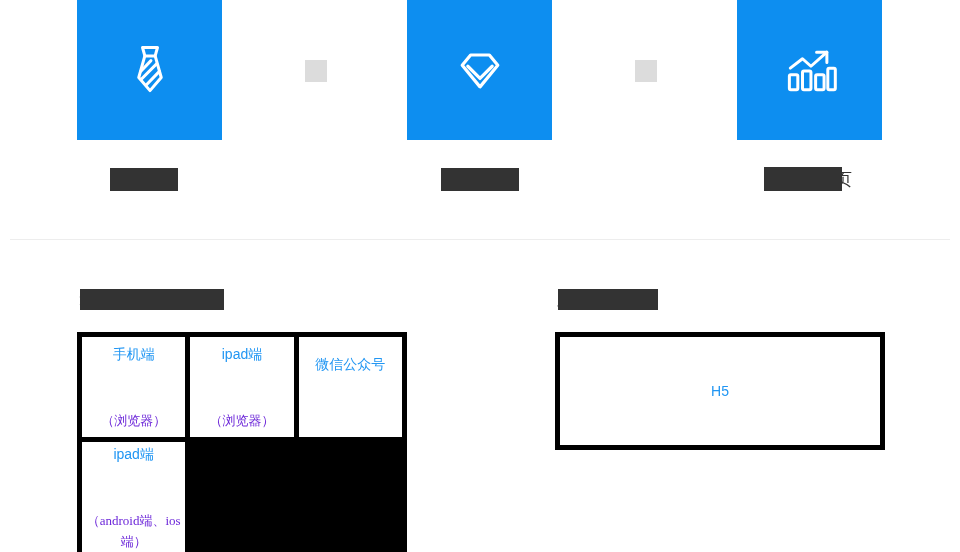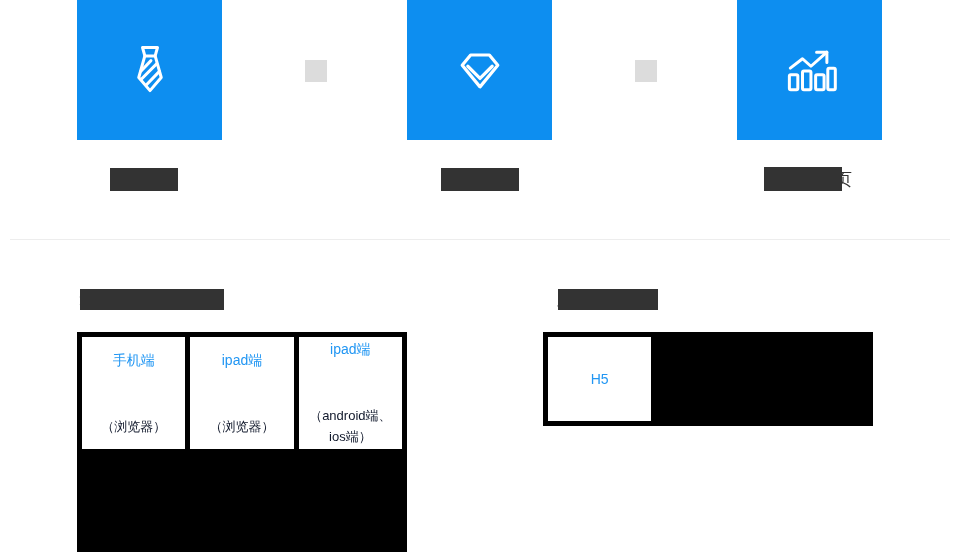--- a/index.html
+++ b/index.html
@@ -116,25 +116,25 @@
   }
   #tile-grid-left {
     left: 77px;
     top: 332px;
     width: 330px;
     height: 332px;
     grid-template-columns: repeat(3, 1fr);
     grid-template-rows: repeat(3, 1fr);
   }
   #tile-grid-right {
-    left: 543px;
+    left: 555px;
     top: 332px;
     width: 330px;
-    height: 94px;
-    grid-template-columns: repeat(3, 1fr);
+    height: 118px;
+    grid-template-columns: repeat(1, 1fr);
     grid-template-rows: 1fr;
   }
 
   .grid-cell {
     background: #ffffff;
     display: flex;
     flex-direction: column;
     align-items: center;
     justify-content: center;
     text-align: center;
@@ -143,24 +143,24 @@
   }
   .cell-title {
     font-size: 14px;
     line-height: 20px;
     color: #2196f3;
     white-space: nowrap;
   }
   .cell-sub {
     font-size: 13px;
     line-height: 21px;
-    color: #0f172a;
+    color: #6d28d9;
     margin-top: 46px;
   }
-  .cell-sub.wrap { white-space: normal; max-width: 96px; }
+  .cell-sub.wrap { white-space: normal; max-width: 96px; font-family: Liberation Serif, serif; }
 </style>
 </head>
 <body>
 
 <div id="top-section">
 
   <div class="icon-tile" id="icon-tile-1">
     <span>
       <svg viewBox="0 0 64 64" fill="none" stroke="#ffffff" stroke-width="3.2" stroke-linecap="round" stroke-linejoin="round">
         <path d="M24 8 h16 l-2.5 9 h-11 z"></path>
@@ -220,20 +220,24 @@
   <div class="tile-grid" id="tile-grid-left">
     <div class="grid-cell">
       <span class="cell-title">手机端</span>
       <span class="cell-sub">（浏览器）</span>
     </div>
     <div class="grid-cell">
       <span class="cell-title">ipad端</span>
       <span class="cell-sub">（浏览器）</span>
     </div>
     <div class="grid-cell">
+      <span class="cell-title">微信公众号</span>
+      <span class="cell-sub"></span>
+    </div>
+    <div class="grid-cell">
       <span class="cell-title">ipad端</span>
       <span class="cell-sub wrap">（android端、ios端）</span>
     </div>
 
   </div>
 
   <div class="tile-grid" id="tile-grid-right">
     <div class="grid-cell">
       <span class="cell-title">H5</span>
     </div>

